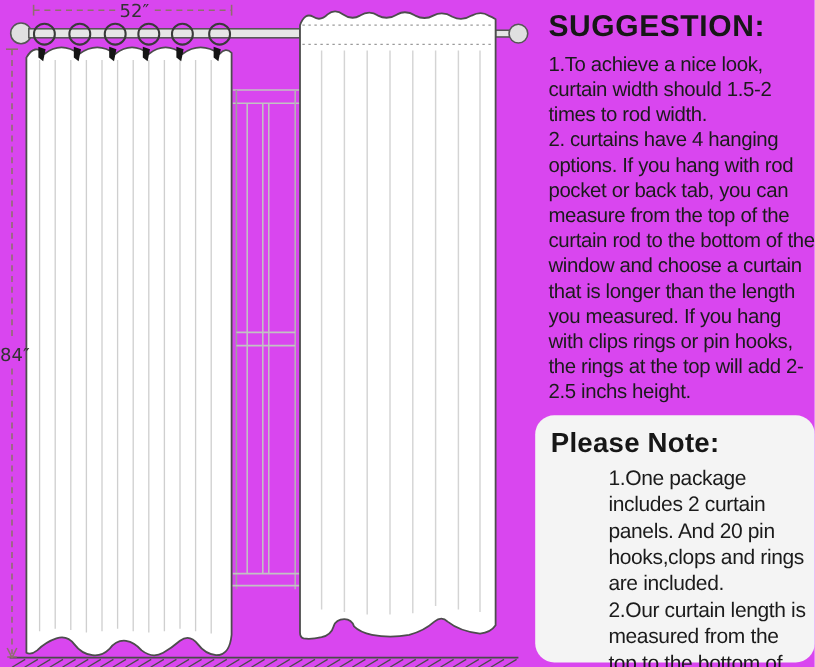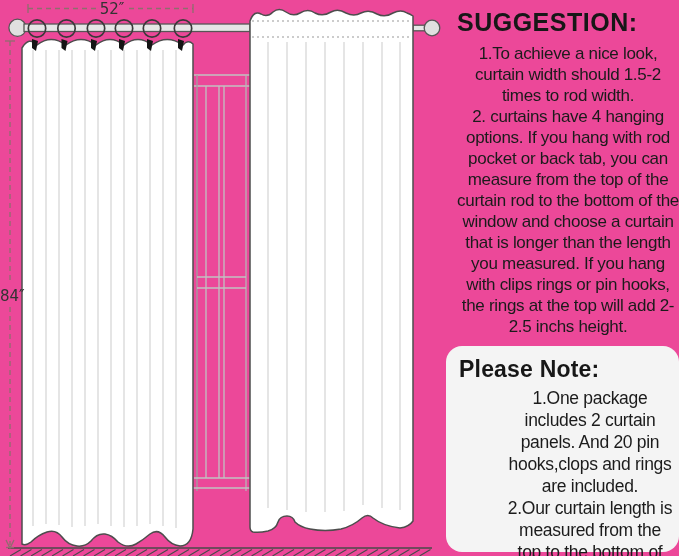--- a/index.html
+++ b/index.html
@@ -1,27 +1,27 @@
 <!DOCTYPE html>
 <html><head>
 <meta charset="utf-8">
 <style>
   html,body{margin:0;padding:0;background:#ffffff;}
   #stage{
-    position:relative;width:679px;height:556px;background:#ec4899;overflow:hidden;
+    position:relative;width:679px;height:556px;background:#d946ef;overflow:hidden;
     font-family:"Liberation Sans", sans-serif;color:#1b1b1b;
   }
   #diagram-svg{position:absolute;left:0;top:0;}
   .right-panel{position:absolute;left:455px;top:0;width:224px;height:428px;}
   .suggestion{position:absolute;left:2px;top:8px;width:222px;}
   .suggestion h1{
     margin:0 0 6px 0;font-size:25px;font-weight:700;letter-spacing:0.5px;color:#171717;
   }
   .body-text{
-    margin:0;font-size:17px;line-height:21px;letter-spacing:-0.3px;color:#1b1b1b;text-align:center;
+    margin:0;font-size:17px;line-height:21px;letter-spacing:-0.3px;color:#1b1b1b;
   }
   .note-box{
     position:absolute;left:-9px;top:346px;width:233px;height:206px;
     background:#f4f4f4;border-radius:16px;box-sizing:border-box;
     padding:8px 6px 0 13px;
   }
   .note-box h2{
     margin:2px 0 4px 0;font-size:23px;font-weight:700;color:#171717;letter-spacing:0.2px;
   }
   .note-box .body-text{font-size:17.5px;line-height:22px;margin-left:48px;}

